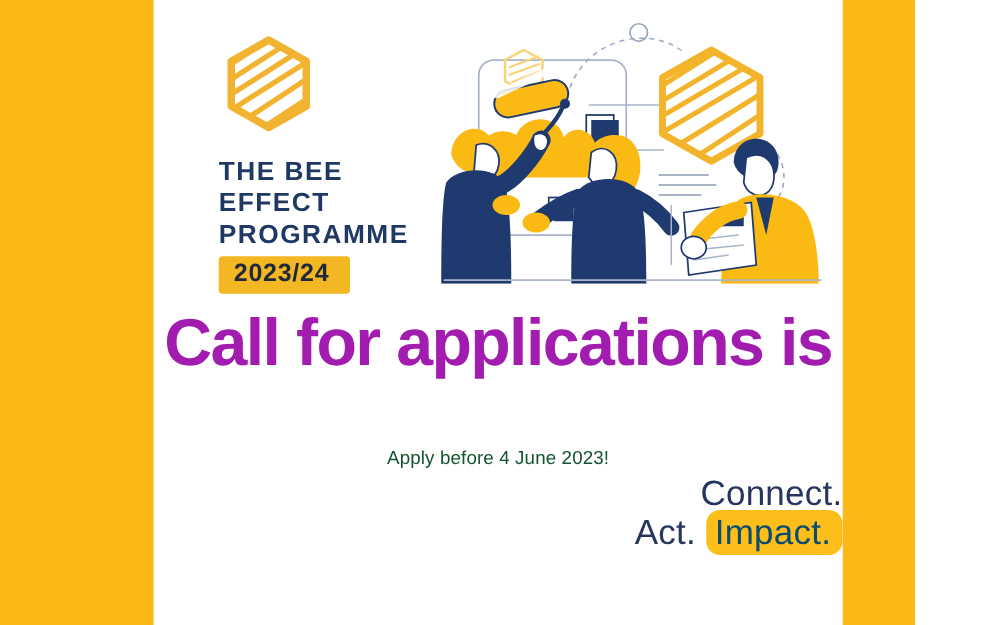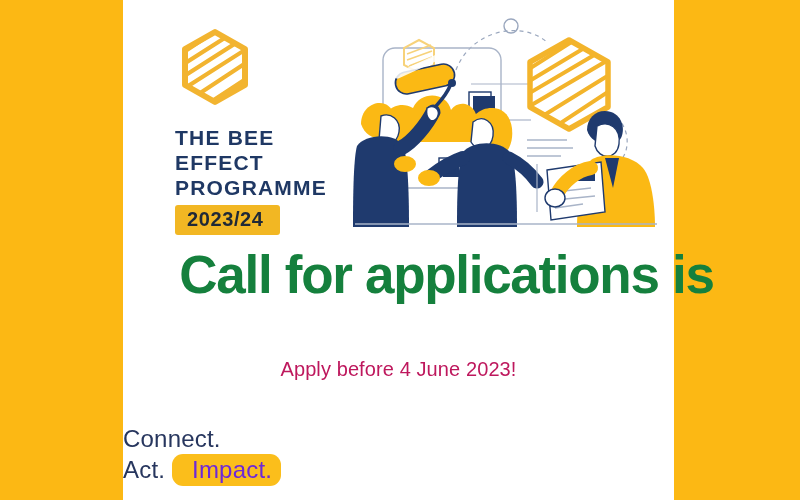--- a/index.html
+++ b/index.html
@@ -2,21 +2,21 @@
 <html><head>
 <meta charset="utf-8">
 <style>
   html, body {
     margin: 0;
     padding: 0;
     background: #ffffff;
   }
   #poster {
     position: relative;
-    width: 800px;
+    width: 732px;
     height: 500px;
     overflow: hidden;
     background: #ffffff;
     font-family: "Liberation Sans", sans-serif;
   }
   .band {
     position: absolute;
     top: 0;
     height: 500px;
     background: #FCB814;
@@ -74,58 +74,57 @@
   }
   .illustration svg { width: 100%; height: 100%; display: block; }
 
   
   .headline {
     position: absolute;
     left: 0;
     top: 248px;
     width: 551px;
     text-align: center;
-    color: #15803d;
+    color: #a21caf;
     font-weight: 700;
     font-size: 53px;
     line-height: 53px;
     letter-spacing: -1.3px;
-    padding-left: 48px;
   }
   .headline .l2 { display: block; }
 
   .subline {
     position: absolute;
     left: 0;
     top: 358px;
     width: 551px;
     text-align: center;
-    color: #be185d;
-    font-size: 20px;
+    color: #14532d;
+    font-size: 15px;
     letter-spacing: 0.1px;
   }
 
   
   .tagline {
     position: absolute;
     left: 0;
-    top: 424px;
-    width: 551px;
-    text-align: left;
+    top: 380px;
+    width: 551px;
+    text-align: right;
     color: #27365E;
-    font-size: 24px;
+    font-size: 28px;
     line-height: 29px;
     letter-spacing: 0.2px;
   }
   .tagline .row2 { display: block; margin-top: 2px; }
   .hl-impact {
     background: #FBBE1B;
     border-radius: 11px;
-    padding: 2px 9px 3px 20px;
-    color: #6d28d9;
+    padding: 2px 9px 3px 7px;
+    color: #0c4a6e;
   }
 </style>
 </head>
 <body>
 
 <div id="poster">
 
   <div class="band band-left"></div>
   <div class="band band-right"></div>
 

